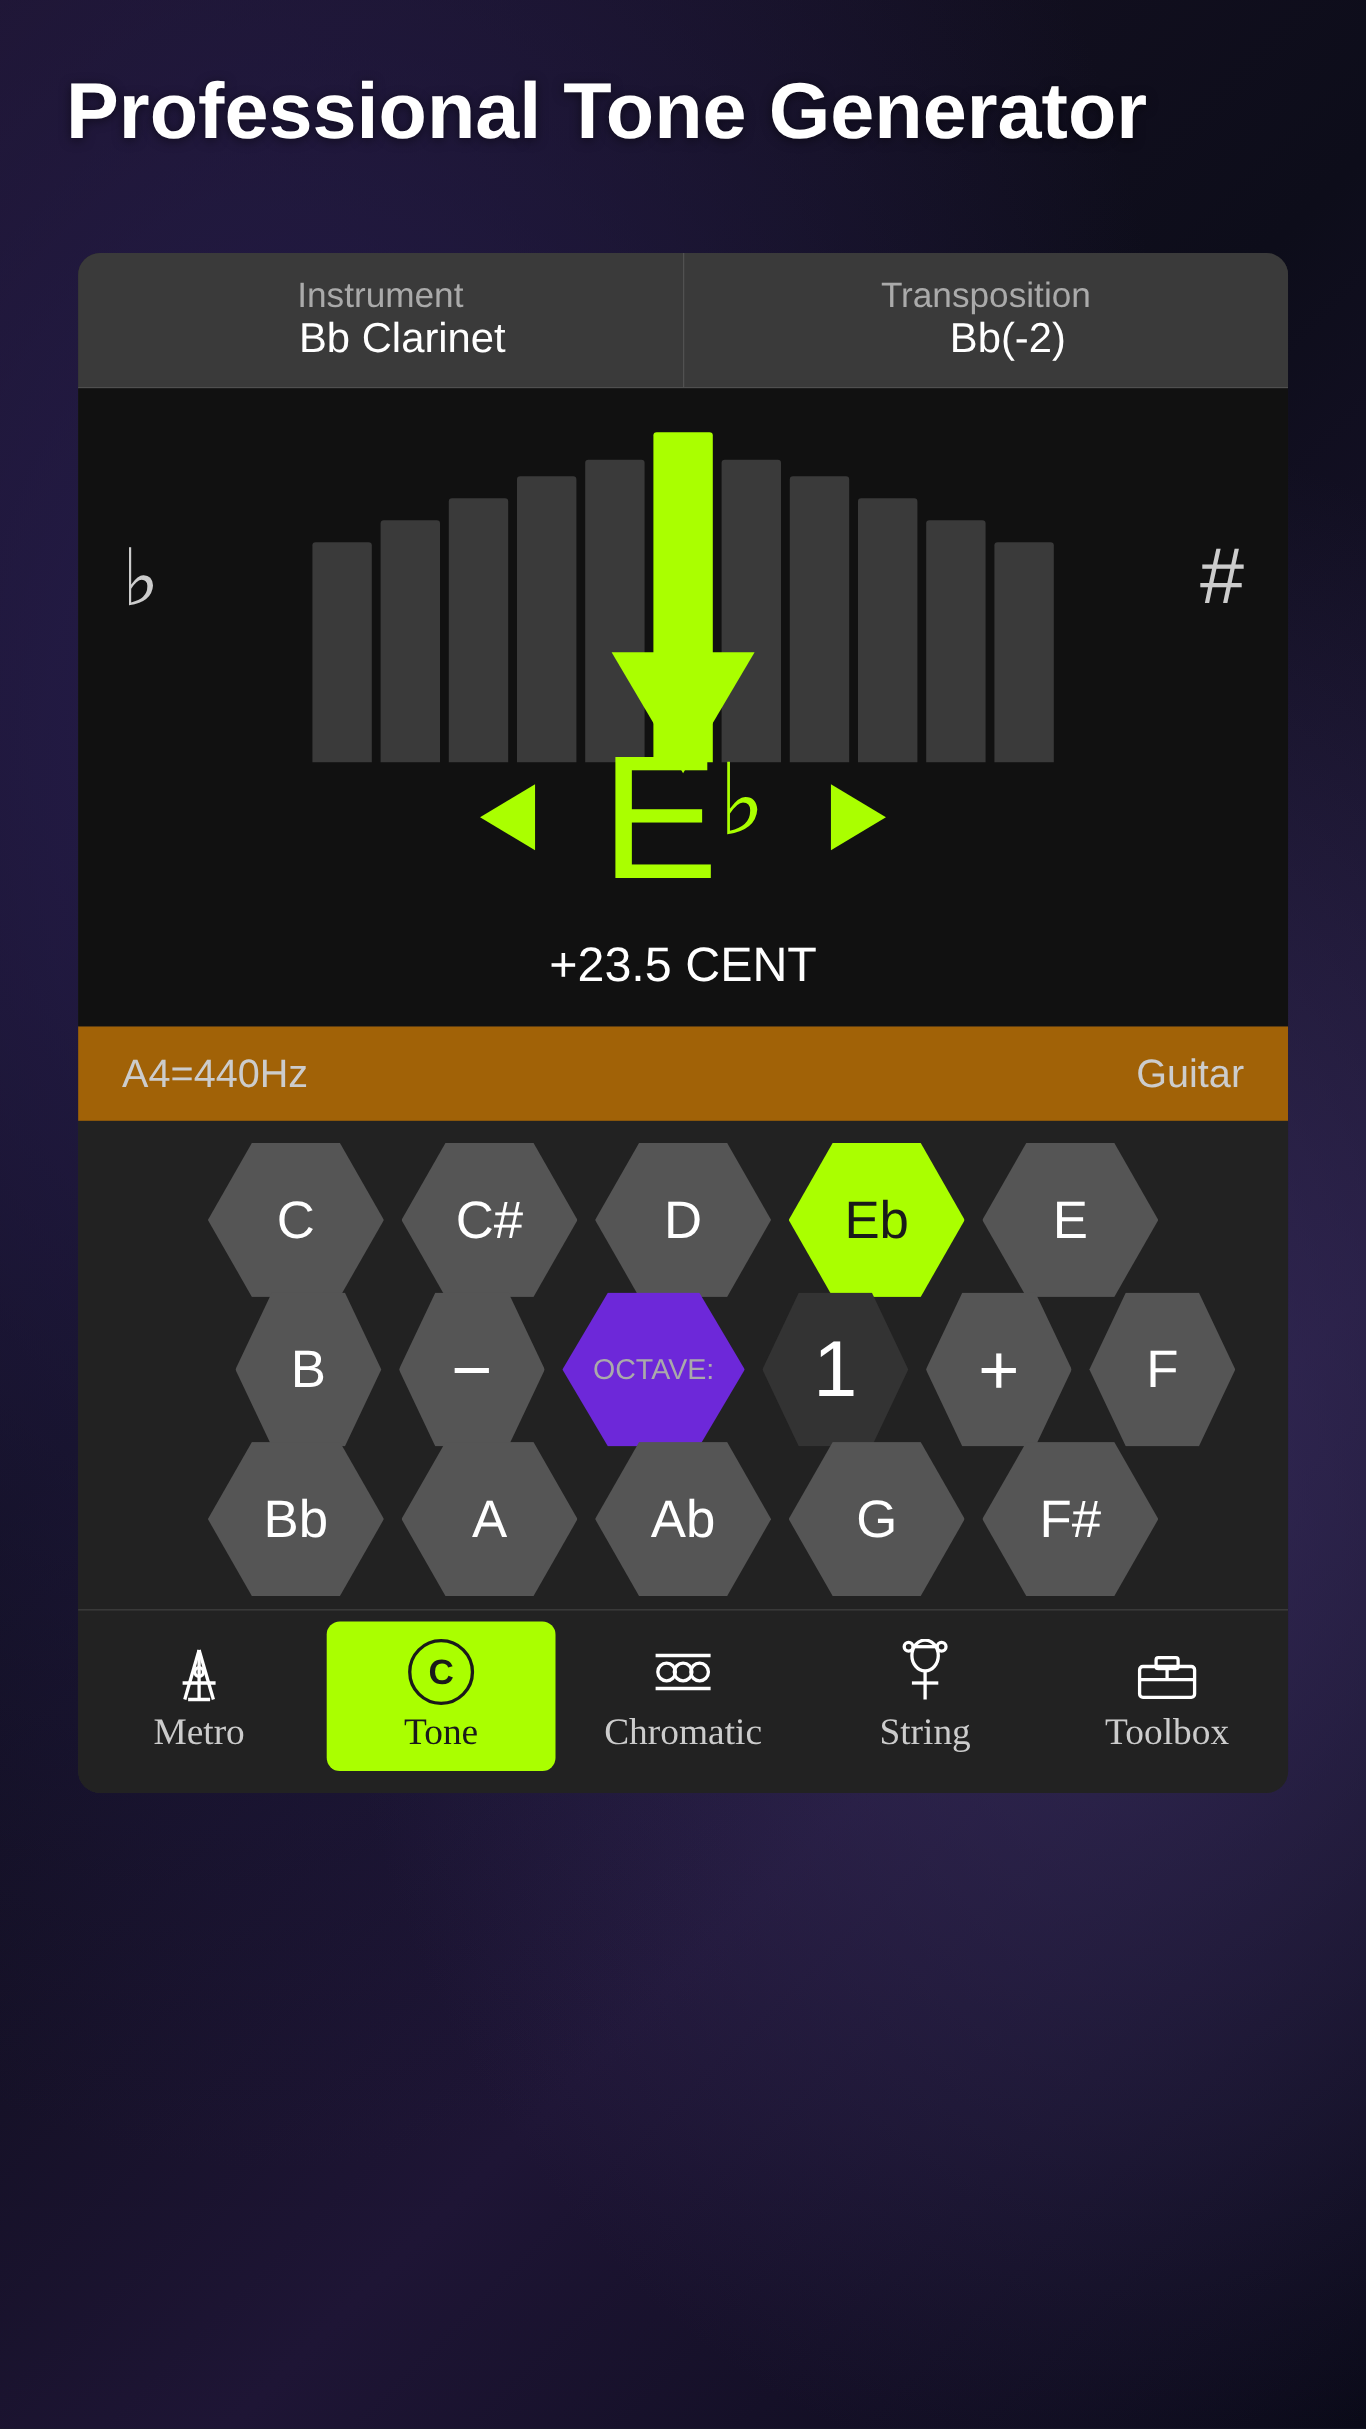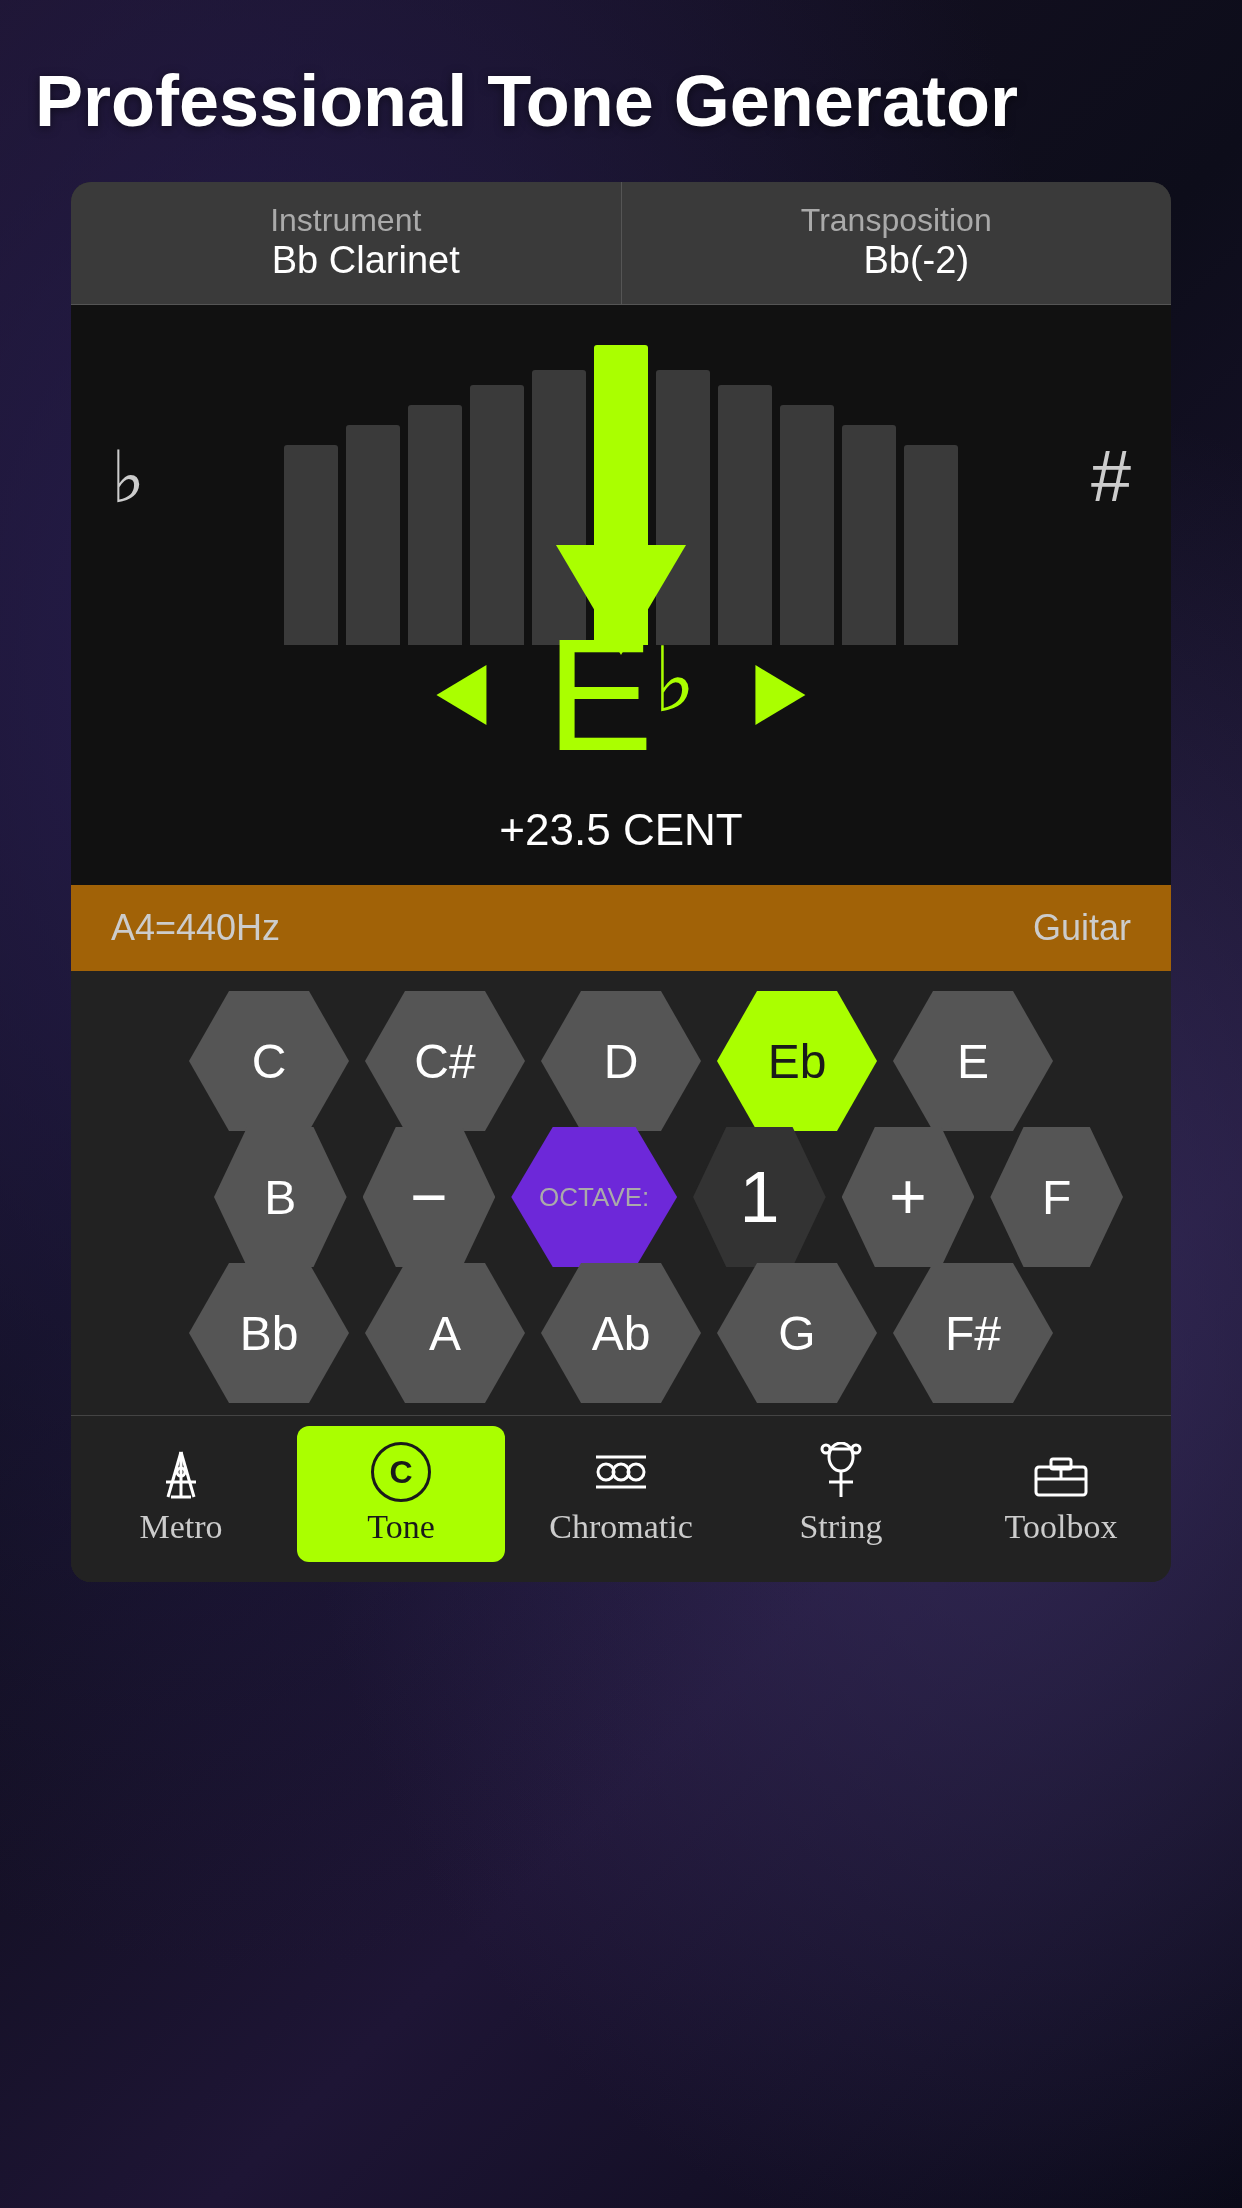--- a/index.html
+++ b/index.html
@@ -30,31 +30,32 @@
       height: 100%;
       display: flex;
       flex-direction: column;
       align-items: center;
     }
 
     .header-title {
       color: white;
       font-size: 72px;
       font-weight: 700;
-      padding: 60px 35px 40px;
+      padding: 60px 60px 40px;
       align-self: flex-start;
       text-shadow: 0 2px 10px rgba(0,0,0,0.5);
     }
 
     .main-panel {
       width: 1100px;
       background: #2a2a2a;
       border-radius: 20px;
       overflow: hidden;
       flex: none;
+      margin-top: 48px;
     }
 
     
     .panel-header {
       display: flex;
       background: #3a3a3a;
       border-bottom: 1px solid #555;
     }
 
     .panel-header-item {

